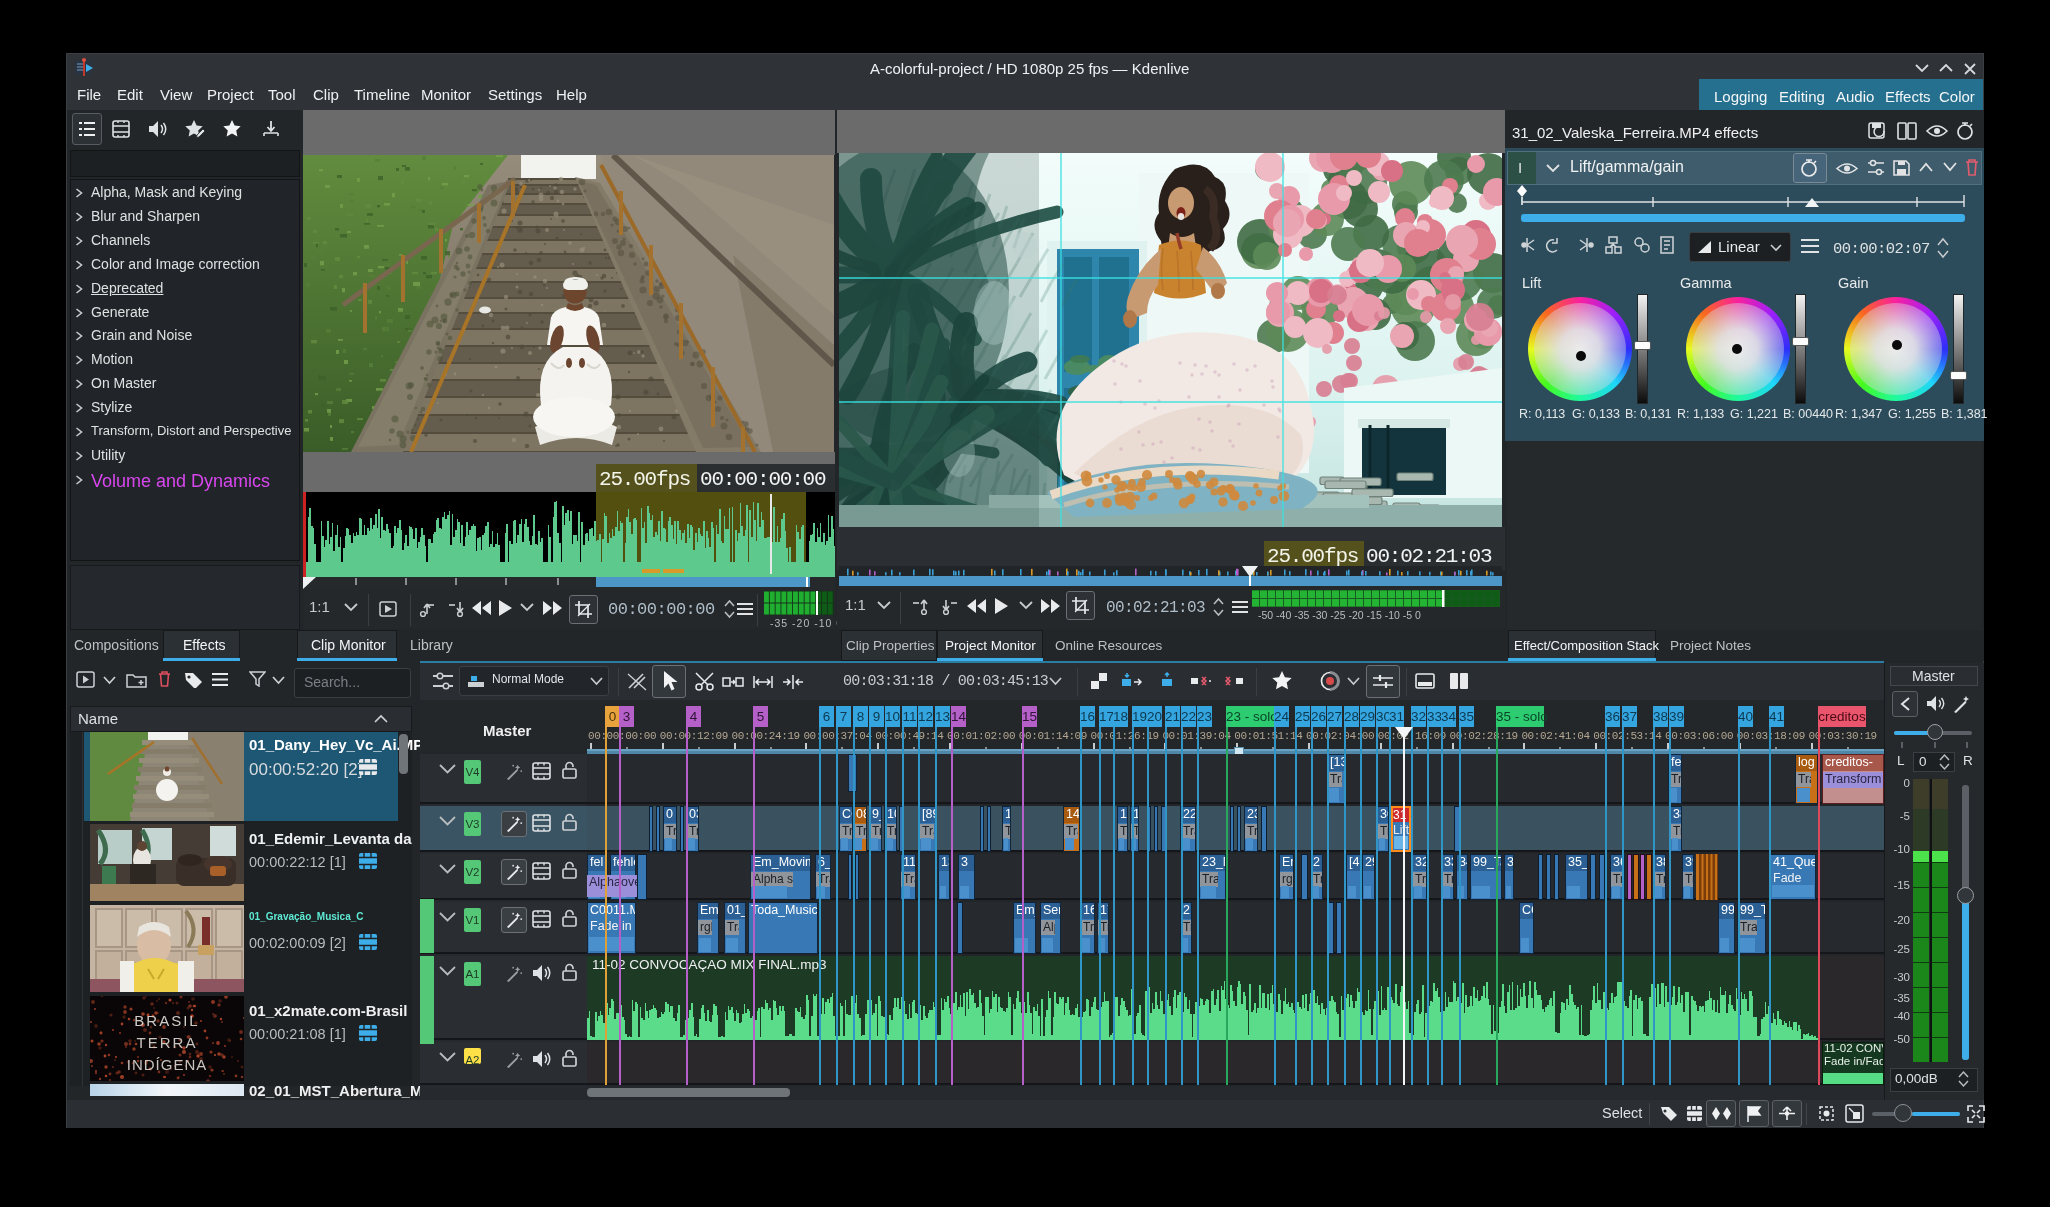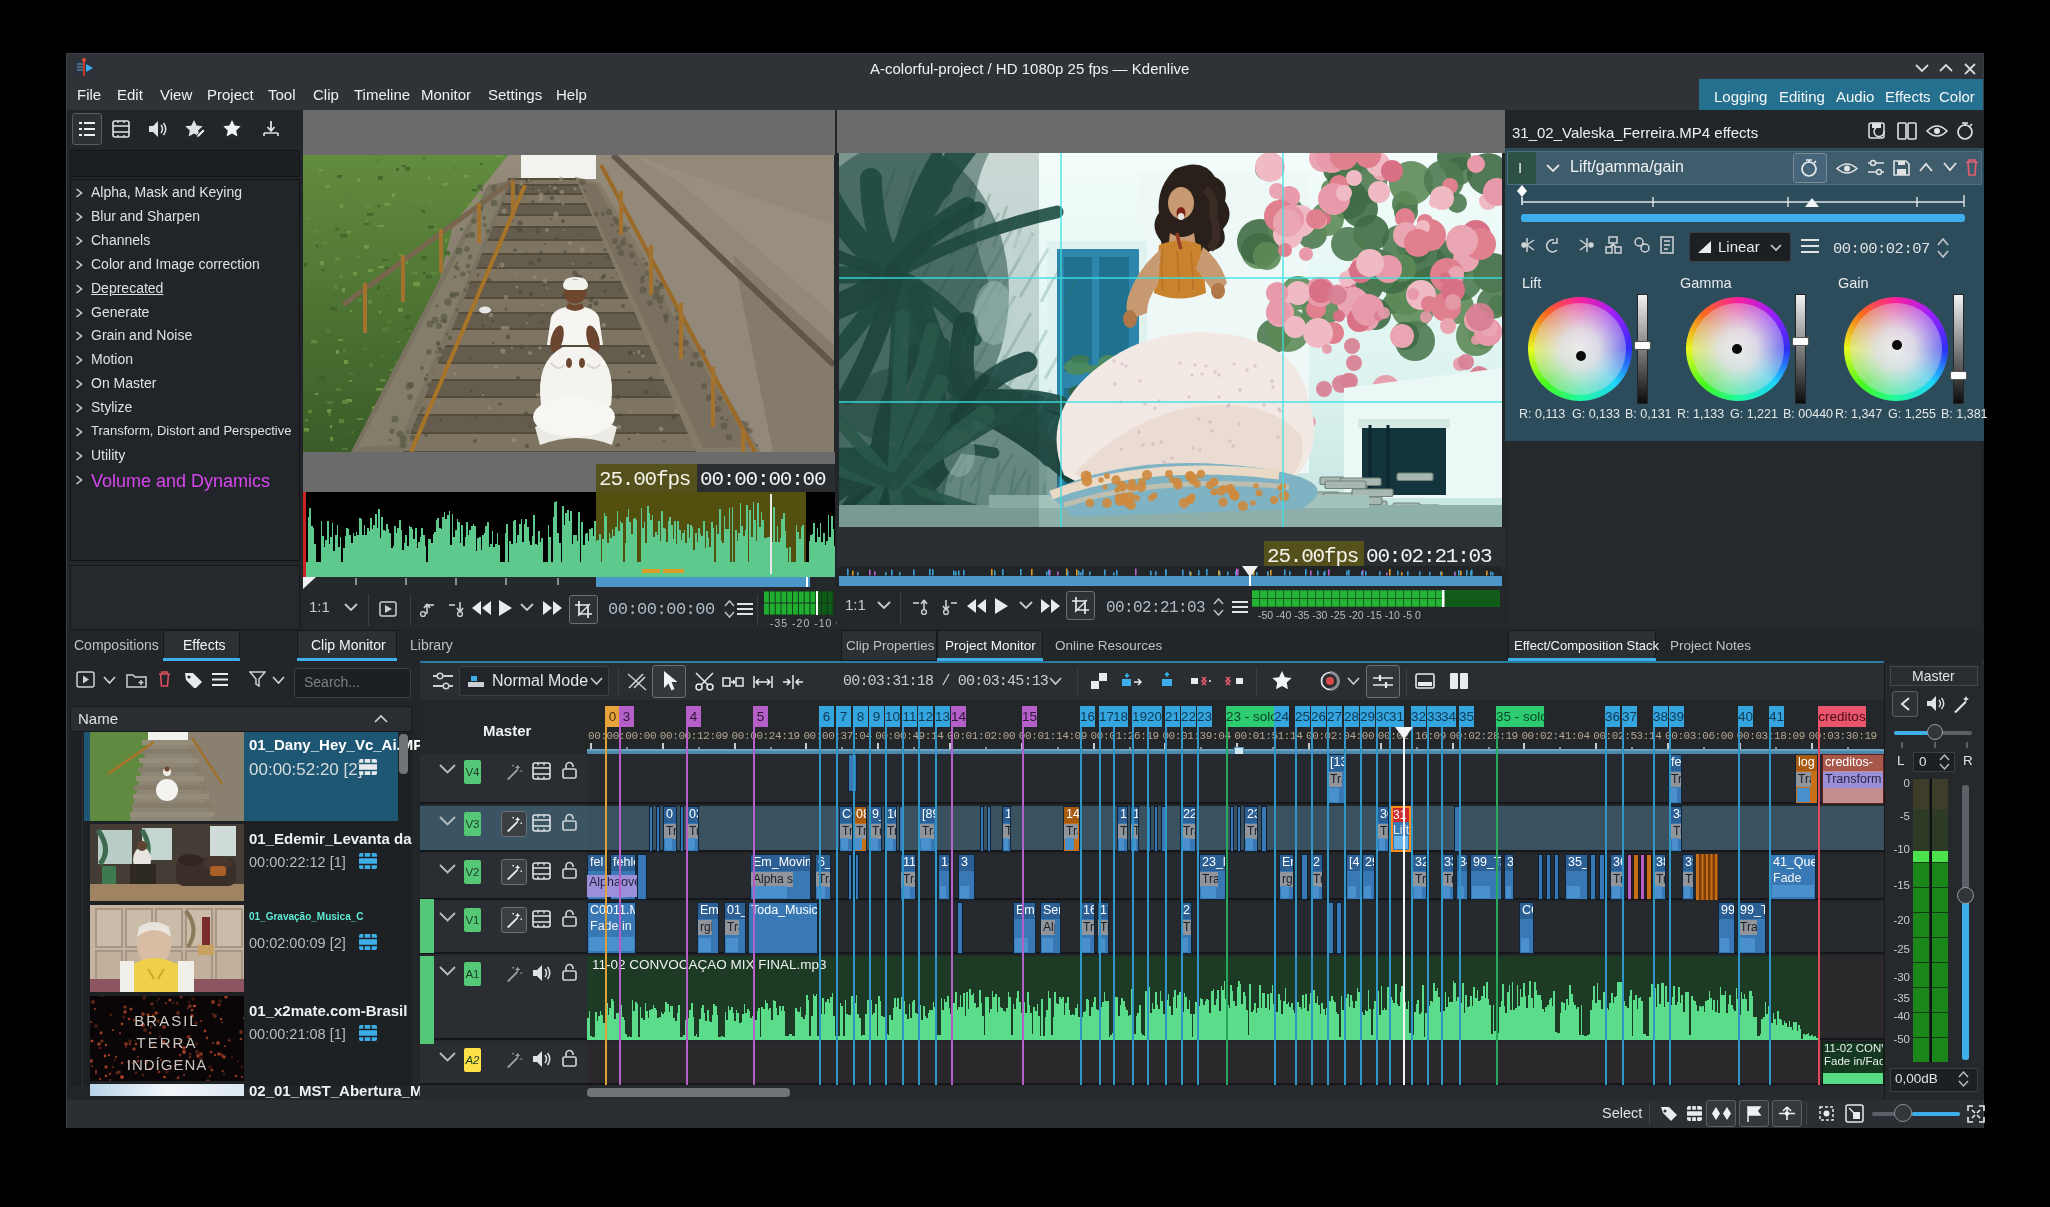--- a/index.html
+++ b/index.html
@@ -2054,21 +2054,21 @@
 <svg class="a" style="left:431px;top:671px;" width="24" height="20" viewBox="0 0 24 20">
     <path d="M2 5 h20 M2 15 h20" stroke="#cdd0d3" stroke-width="1.8"></path>
     <circle cx="9" cy="5" r="2.8" fill="#2a2e32" stroke="#cdd0d3" stroke-width="1.5"></circle>
     <circle cx="15" cy="15" r="2.8" fill="#2a2e32" stroke="#cdd0d3" stroke-width="1.5"></circle>
   </svg>
 <div class="a" style="left:459px;top:666px;width:150px;height:30px;background:#22262a;border:1px solid #3a3f44;border-radius:3px;"></div>
 <svg class="a" style="left:467px;top:674px;" width="18" height="14" viewBox="0 0 18 14">
     <rect x="1" y="8" width="16" height="5" fill="#cdd0d3"></rect>
     <rect x="4" y="2" width="6" height="5" fill="#3daee9"></rect>
   </svg>
-<div class="a" style="left:492px;top:672px;color:#e4e6e8;font-size:16px;">Normal Mode</div>
+<div class="a" style="left:492px;top:672px;color:#e4e6e8;font-size:12px;">Normal Mode</div>
 <svg class="a" style="left:590px;top:677px;" width="13" height="9" viewBox="0 0 13 9">
     <path d="M1 1 l5.5 6 5.5-6" stroke="#c8cbce" stroke-width="1.7" fill="none"></path>
   </svg>
 <div class="a" style="left:618px;top:668px;width:1px;height:28px;background:#3a3f44;"></div>
 <svg class="a" style="left:626px;top:672px;" width="22" height="19" viewBox="0 0 22 19">
     <path d="M3 16 L17 2 M8 16 L19 5" stroke="#cdd0d3" stroke-width="1.6"></path>
     <path d="M2 2 l18 16" stroke="#cdd0d3" stroke-width="1.4"></path>
   </svg>
 <div class="a" style="left:652px;top:665px;width:34px;height:33px;border:1px solid #6a7075;border-radius:3px;background:#32373c;"></div>
 <svg class="a" style="left:661px;top:670px;" width="17" height="22" viewBox="0 0 17 22">
@@ -2345,21 +2345,21 @@
   </svg>
 <svg class="a" style="left:561px;top:963px;" width="17" height="19" viewBox="0 0 17 19">
     <rect x="2" y="8" width="13" height="9" rx="1.5" fill="none" stroke="#cdd0d3" stroke-width="1.7"></rect>
     <path d="M5 8 V5 a3.5 3.5 0 0 1 7 0 l0 1" stroke="#cdd0d3" stroke-width="1.7" fill="none"></path>
   </svg>
 <div class="a" style="left:420px;top:1042px;width:167px;height:43px;background:#2a2e32;border-bottom:2px solid #141619;"></div>
 <div class="a" style="left:587px;top:1042px;width:1297px;height:43px;background:#2b282c;border-bottom:2px solid #141619;"></div>
 <svg class="a" style="left:438px;top:1051px;" width="19" height="11" viewBox="0 0 19 11">
     <path d="M2 2 l7.5 7.5 7.5-7.5" stroke="#b8bcbe" stroke-width="1.8" fill="none"></path>
   </svg>
-<div class="a" style="left:464px;top:1048px;width:17px;height:24px;background:#fde047;border-radius:2px;color:#1d3a26;font-size:11.5px;text-align:center;line-height:24px;font-style:italic;">A2</div>
+<div class="a" style="left:464px;top:1048px;width:17px;height:16px;background:#fde047;border-radius:2px;color:#1d3a26;font-size:11.5px;text-align:center;line-height:24px;">A2</div>
 <div class="a" style="left:501px;top:1047px;width:26px;height:26px;"></div>
 <svg class="a" style="left:506px;top:1051px;" width="17" height="17" viewBox="0 0 19 19">
     <path d="M1 18 L12 7 l1.5 1.5 L3 19z M13 2 l1 2 2 1 -2 1 -1 2 -1 -2 -2 -1 2 -1z" fill="#9aa0a4"></path>
     <circle cx="8" cy="3" r="1" fill="#9aa0a4"></circle>
     <circle cx="17" cy="9" r="1" fill="#9aa0a4"></circle>
   </svg>
 <svg class="a" style="left:531px;top:1049px;" width="21" height="20" viewBox="0 0 21 20">
     <path d="M2 7 v6 h4 l5 5 V2 L6 7 Z" fill="#dfe2e4"></path>
     <path d="M14 6 q3 4 0 8 M16.5 4 q4.5 6 0 12" stroke="#dfe2e4" stroke-width="1.5" fill="none"></path>
   </svg>

